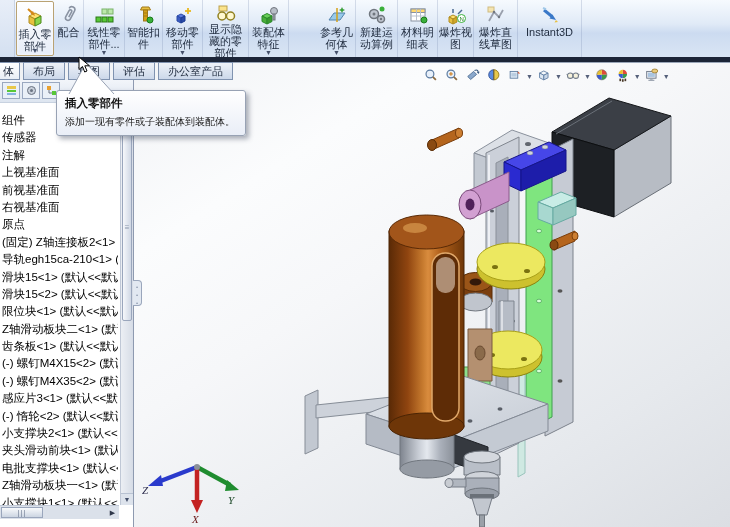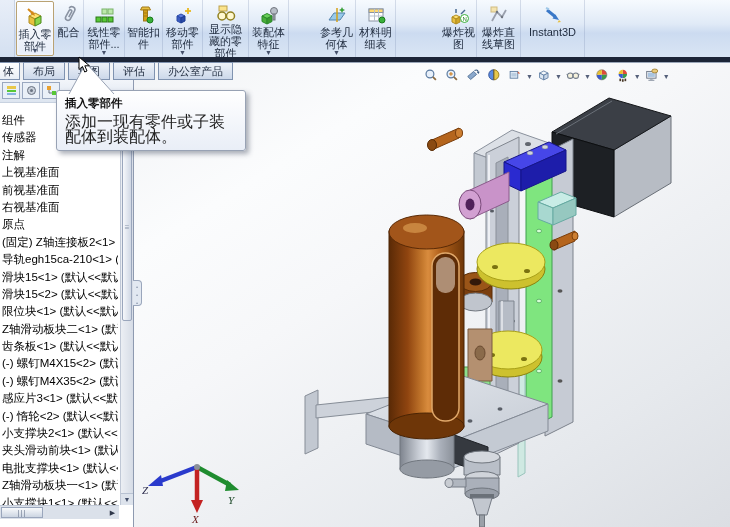--- a/index.html
+++ b/index.html
@@ -56,21 +56,21 @@
   .hthumb{position:absolute;left:1px;top:1px;bottom:1px;width:40px;
           background:linear-gradient(#f8fafc,#ccd5e2);border:1px solid #9aa6bc;
           display:flex;align-items:center;justify-content:center;font-size:7px;color:#67748c;letter-spacing:1px;}
   .hright{position:absolute;right:0;top:1px;bottom:1px;width:13px;display:flex;align-items:center;
           justify-content:center;font-size:7px;color:#30384a;}
   
   .tooltip{position:absolute;left:56px;top:90px;width:172px;z-index:40;
            background:linear-gradient(#ffffff,#e9eef7);border:1px solid #98a2b4;border-radius:3px;
            box-shadow:3px 3px 5px rgba(70,80,100,.45);padding:5px 8px 6px;}
   .tt-title{font-size:11.5px;font-weight:bold;color:#101010;margin-bottom:3px;}
-  .tt-body{font-size:16px;color:#222;line-height:15px;}
+  .tt-body{font-size:10px;color:#222;line-height:15px;}
   .wedge{position:absolute;left:64px;top:62px;z-index:41;}
   .cursor{position:absolute;left:78px;top:56px;z-index:45;}
   svg{display:block;}
 </style>
 </head>
 <body>
 
 <div class="ribbon">
   <div class="rsliver"></div>
   <div id="ribbon-buttons" style="display:flex;">
@@ -163,34 +163,46 @@
         <span class="ricon">
           <svg width="20" height="20" viewBox="0 0 20 20">
             <polygon points="2,15 7,8 18,8 13,15" fill="#8ac4e8" opacity=".85" stroke="#3a70a0"></polygon>
             <line x1="10" y1="3" x2="10" y2="17" stroke="#d4a017" stroke-width="1.5"></line>
             <path d="M15,2 l1,2 2,1 -2,1 -1,2 -1,-2 -2,-1 2,-1 z" fill="#3aa03a"></path>
           </svg>
         </span>
         <div class="rlabel">参考几何体</div>
         <div class="rdrop">▼</div>
       </div>
+      <div class="rbtn" style="width: 42px;">
+        <span class="ricon">
+          <svg width="20" height="20" viewBox="0 0 20 20">
+            <circle cx="7" cy="9" r="4.5" fill="#c0c6d0" stroke="#70767e" stroke-width="1.5"></circle>
+            <circle cx="7" cy="9" r="1.5" fill="#70767e"></circle>
+            <circle cx="14" cy="14" r="3.5" fill="#c0c6d0" stroke="#70767e" stroke-width="1.5"></circle>
+            <circle cx="14" cy="14" r="1.2" fill="#70767e"></circle>
+            <circle cx="15" cy="4" r="2.5" fill="#3ab03a"></circle>
+          </svg>
+        </span>
+        <div class="rlabel">新建运动算例</div>
+      </div>
       <div class="rbtn" style="width: 40px;">
         <span class="ricon">
           <svg width="20" height="20" viewBox="0 0 20 20">
             <rect x="3" y="4" width="14" height="12" fill="#fff" stroke="#8a93a2"></rect>
             <rect x="3" y="4" width="14" height="3.5" fill="#ffd870" stroke="#8a93a2"></rect>
             <line x1="8.5" y1="4" x2="8.5" y2="16" stroke="#b8c0cc"></line>
             <line x1="12.5" y1="4" x2="12.5" y2="16" stroke="#b8c0cc"></line>
             <line x1="3" y1="11" x2="17" y2="11" stroke="#b8c0cc"></line>
             <circle cx="16" cy="15" r="3" fill="#3ab03a" stroke="#1a7a1a"></circle>
           </svg>
         </span>
         <div class="rlabel">材料明细表</div>
       </div>
-      <div class="rbtn" style="width: 36px; margin-left: 45px;">
+      <div class="rbtn" style="width: 36px;">
         <span class="ricon">
           <svg width="20" height="20" viewBox="0 0 20 20">
             <polygon points="3,12 7,10 11,12 7,14" fill="#ffe070" stroke="#b08c20"></polygon>
             <polygon points="3,12 7,14 7,19 3,17" fill="#e8c040" stroke="#b08c20"></polygon>
             <polygon points="7,14 11,12 11,17 7,19" fill="#d0a828" stroke="#b08c20"></polygon>
             <line x1="12" y1="9" x2="16" y2="5" stroke="#4a6a90" stroke-width="1.5"></line>
             <line x1="7" y1="8" x2="7" y2="4" stroke="#4a6a90" stroke-width="1.5"></line>
             <circle cx="15.5" cy="13.5" r="4" fill="#fff" stroke="#3ab03a"></circle>
             <text x="13.5" y="16" font-size="6" fill="#1a7a1a">N</text>
           </svg>

